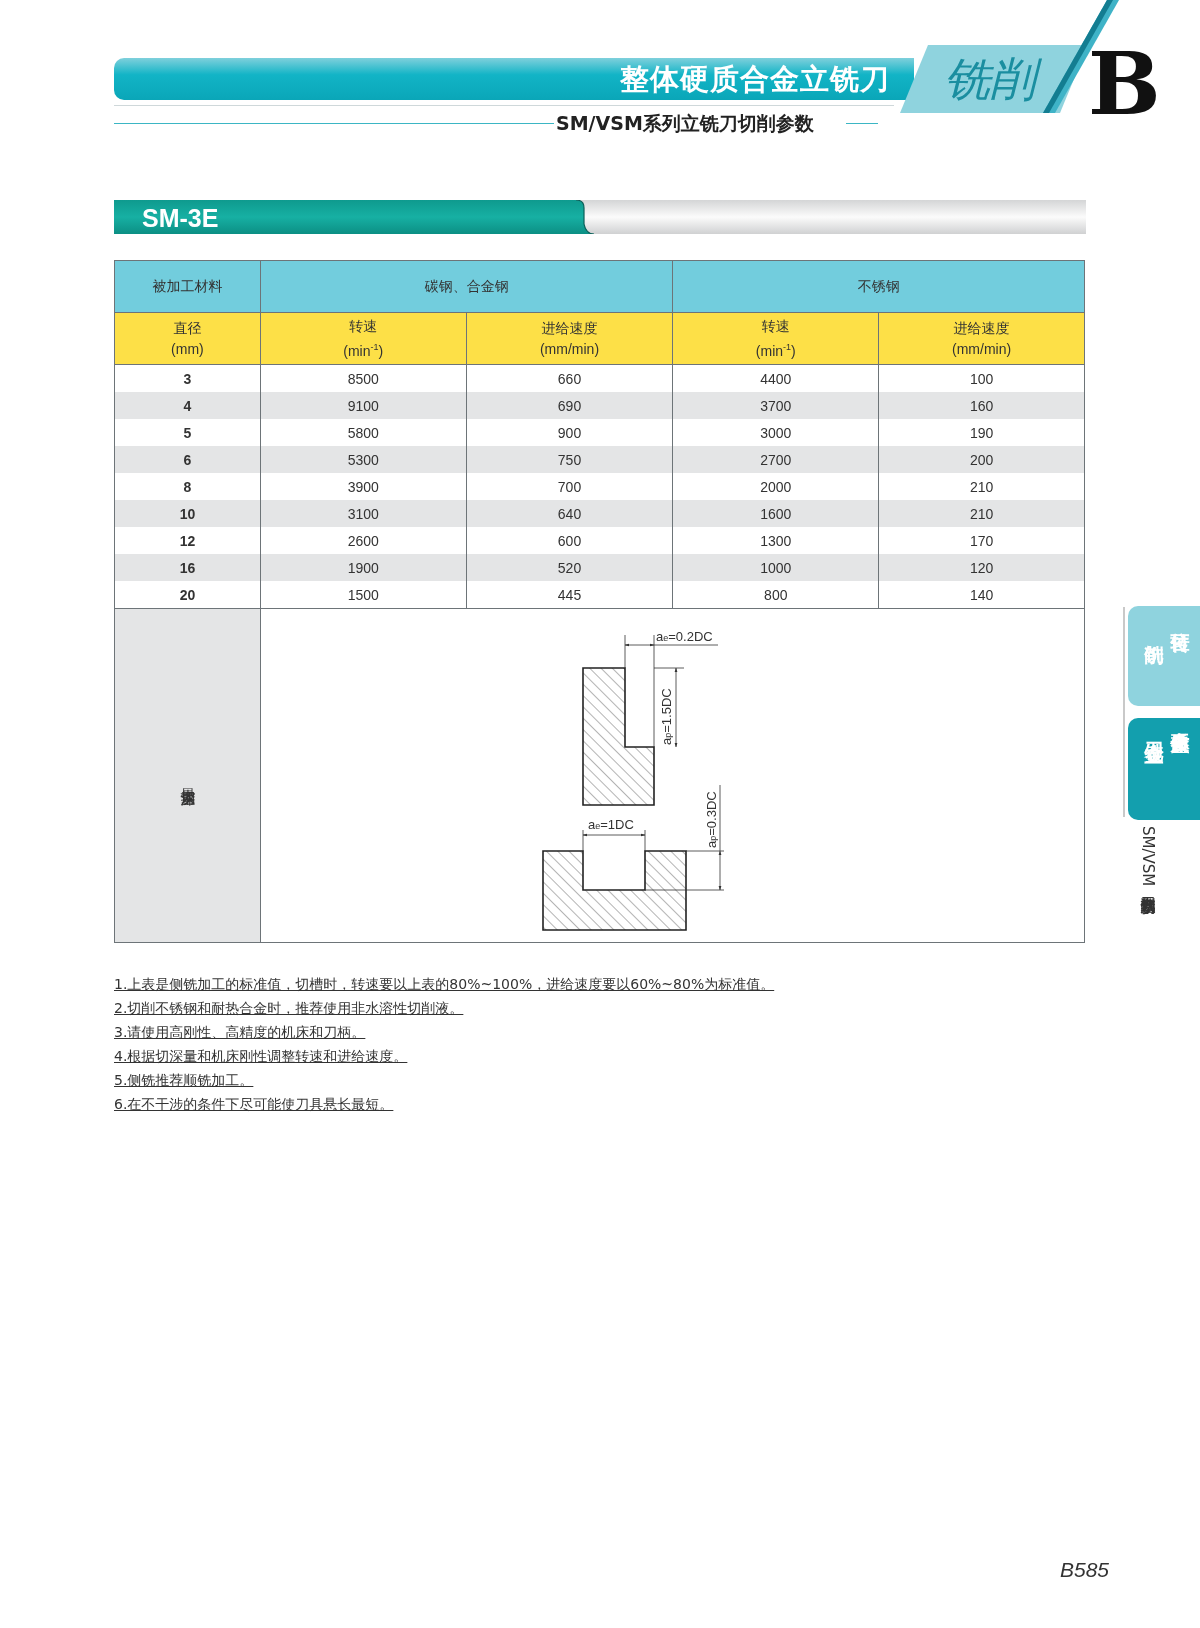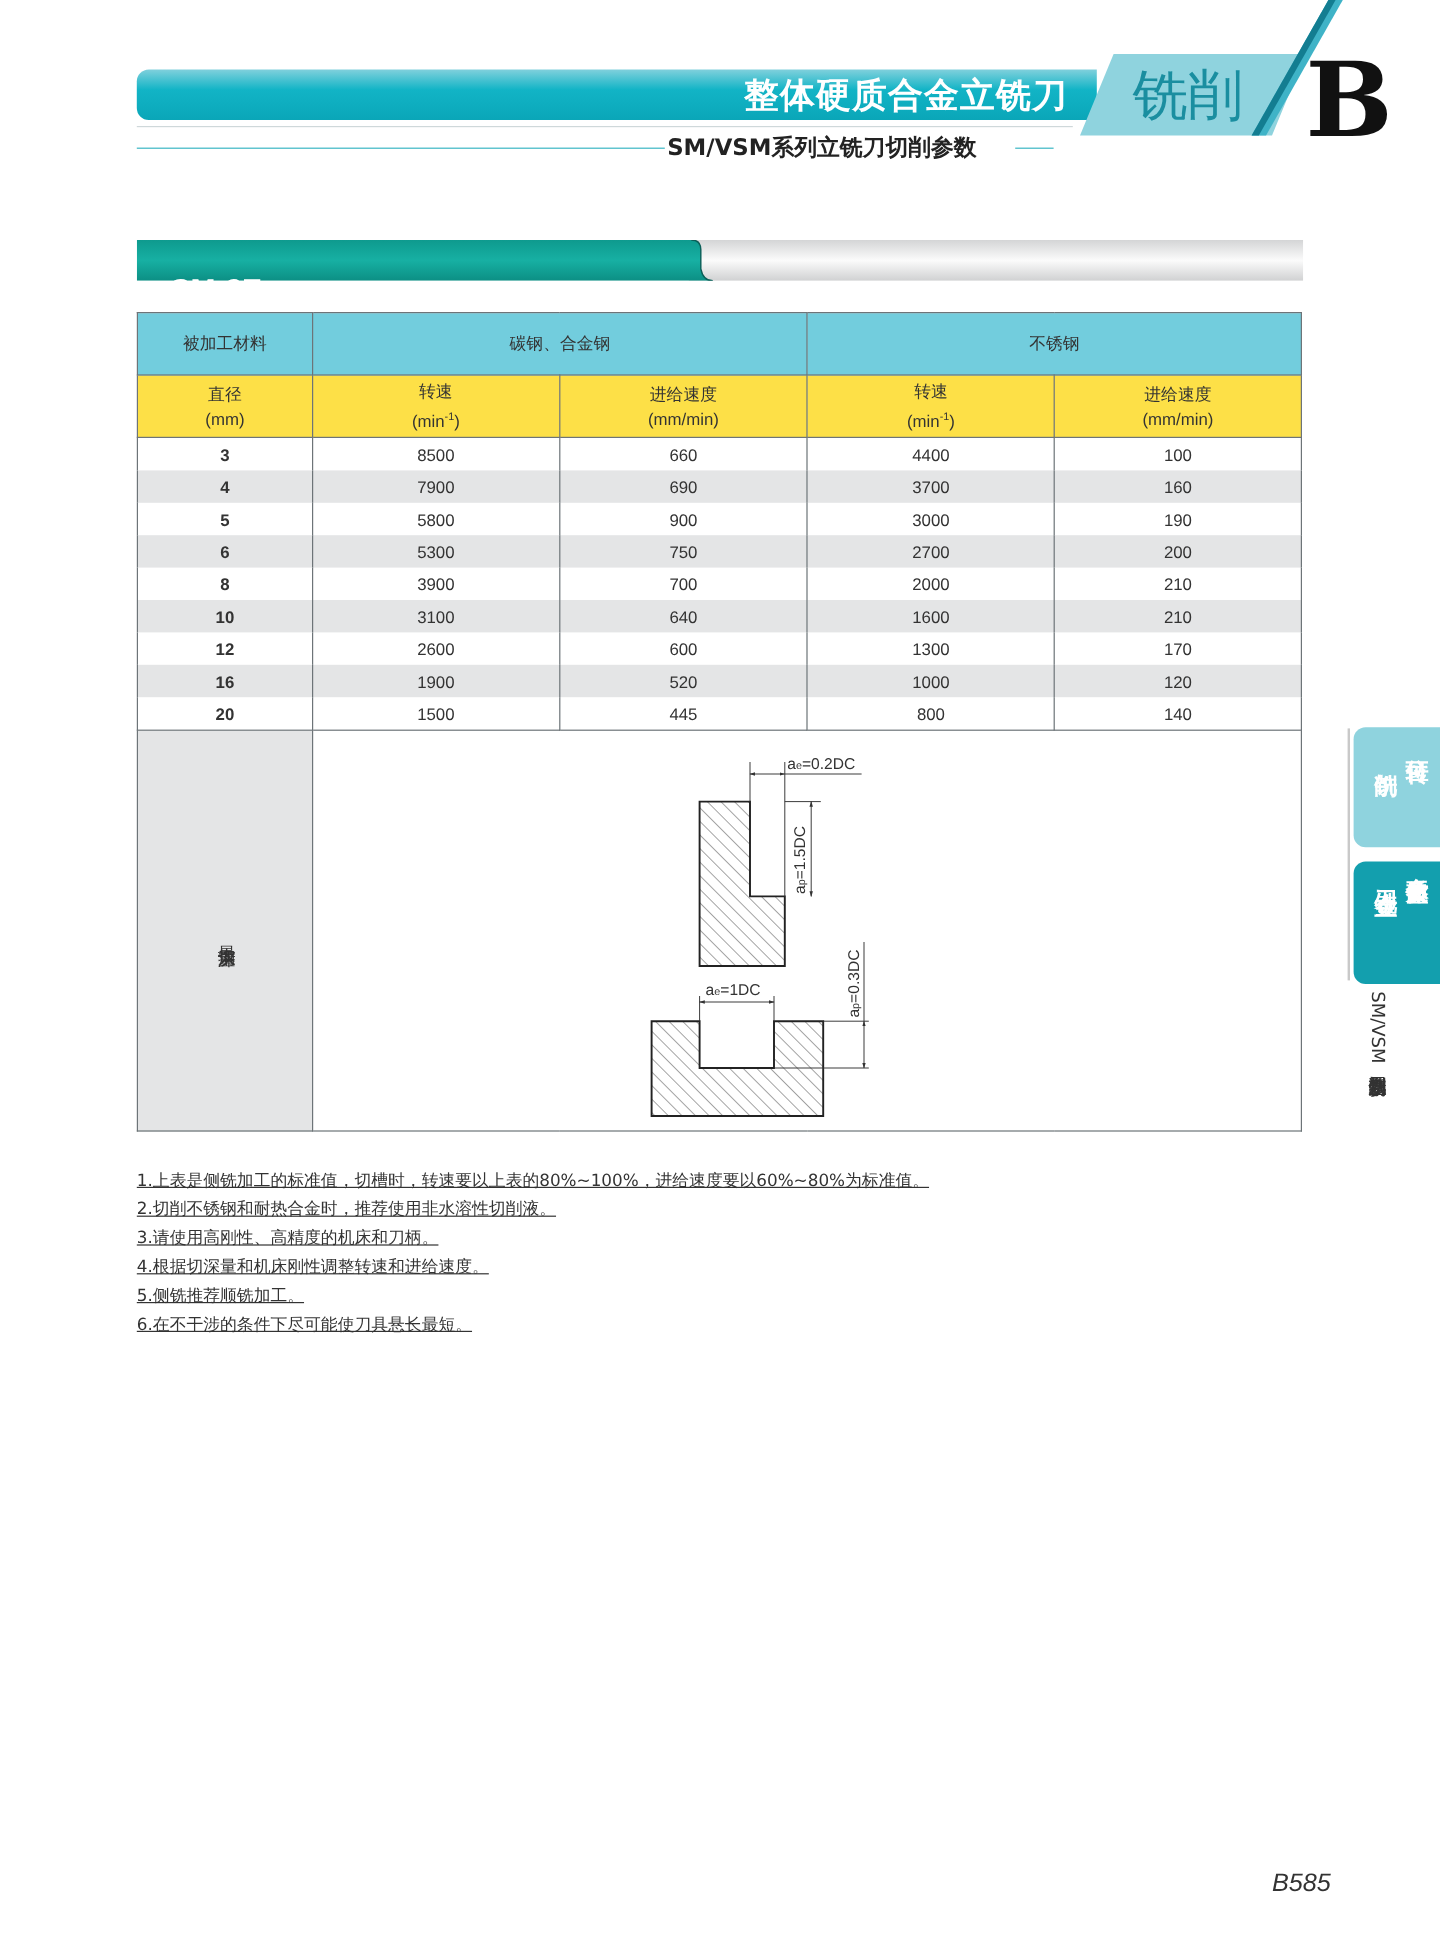--- a/index.html
+++ b/index.html
@@ -7,25 +7,25 @@
   .abs{position:absolute;}
   
   #hdr-bar{left:114px;top:58px;width:800px;height:42px;border-radius:10px 0 0 10px;
     background:linear-gradient(180deg,#7fd0dc 0%,#12b4c6 40%,#0aa6b8 100%);}
   #hdr-title{right:0;top:0;height:32px;line-height:42px;padding-right:24px;color:#fff;font-weight:bold;font-size:29px;letter-spacing:1px;white-space:nowrap;}
   #hdr-line1{left:114px;top:105px;width:780px;height:1px;background:#cfd8da;}
   #hdr-line2{left:114px;top:123px;width:440px;height:1px;background:#3bb6c4;}
   #hdr-line3{left:846px;top:123px;width:32px;height:1px;background:#3bb6c4;}
   #hdr-sub{left:556px;top:108px;height:30px;line-height:30px;font-size:19px;font-weight:bold;color:#222;white-space:nowrap;}
   #hdr-cat{left:900px;top:44px;width:190px;height:70px;}
-  #hdr-cat-text{left:930px;top:46px;width:120px;height:66px;line-height:66px;text-align:center;font-size:46px;color:#1a8ea0;}
+  #hdr-cat-text{left:930px;top:46px;width:120px;height:66px;line-height:66px;text-align:center;font-size:46px;color:#1a8ea0;font-style:italic;}
   #hdr-letter{left:1088px;top:44px;height:80px;line-height:80px;font-family:"DejaVu Serif","Liberation Serif",serif;font-size:86px;color:#111;font-weight:bold;}
   
   #sec-bar{left:114px;top:200px;width:972px;height:34px;}
-  #sec-label{left:142px;top:200px;height:31px;line-height:36px;color:#fff;font-weight:bold;font-size:25px;font-family:"Liberation Sans",sans-serif;margin-top:24px;}
+  #sec-label{left:142px;top:200px;height:31px;line-height:36px;color:#fff;font-weight:bold;font-size:25px;font-family:"Liberation Sans",sans-serif;}
   
   #tbl{left:114px;top:260px;width:971px;border-collapse:collapse;font-family:"Liberation Sans",sans-serif;}
   #tbl td{border:1px solid #6d7478;text-align:center;padding:0;font-size:14px;color:#333;margin-left:28px;}
   .hrow td{background:#72cddd;height:51px;font-size:15px;}
   .srow td{background:#fde047;height:51px;font-size:15px;line-height:21px;}
   .drow td{height:27px;border-top:none !important;border-bottom:none !important;}
   .drow.alt td{background:#e4e5e6;}
   .drow td.dia{font-weight:bold;font-size:15px;color:#222;}
   .lastrow td{border-bottom:1px solid #6d7478 !important;}
   .figrow td{height:333px;}
@@ -107,21 +107,21 @@
   </tr>
   <tr class="drow" style="border-top:1px solid #6d7478">
     <td class="dia" style="border-top:1px solid #6d7478 !important">3</td>
         <td>8500</td>
         <td>660</td>
         <td>4400</td>
         <td>100</td>
   </tr>
   <tr class="drow alt">
     <td class="dia">4</td>
-        <td>7900</td>
+        <td>9100</td>
         <td>690</td>
         <td>3700</td>
         <td>160</td>
   </tr>
   <tr class="drow">
     <td class="dia">5</td>
         <td>5800</td>
         <td>900</td>
         <td>3000</td>
         <td>190</td>

